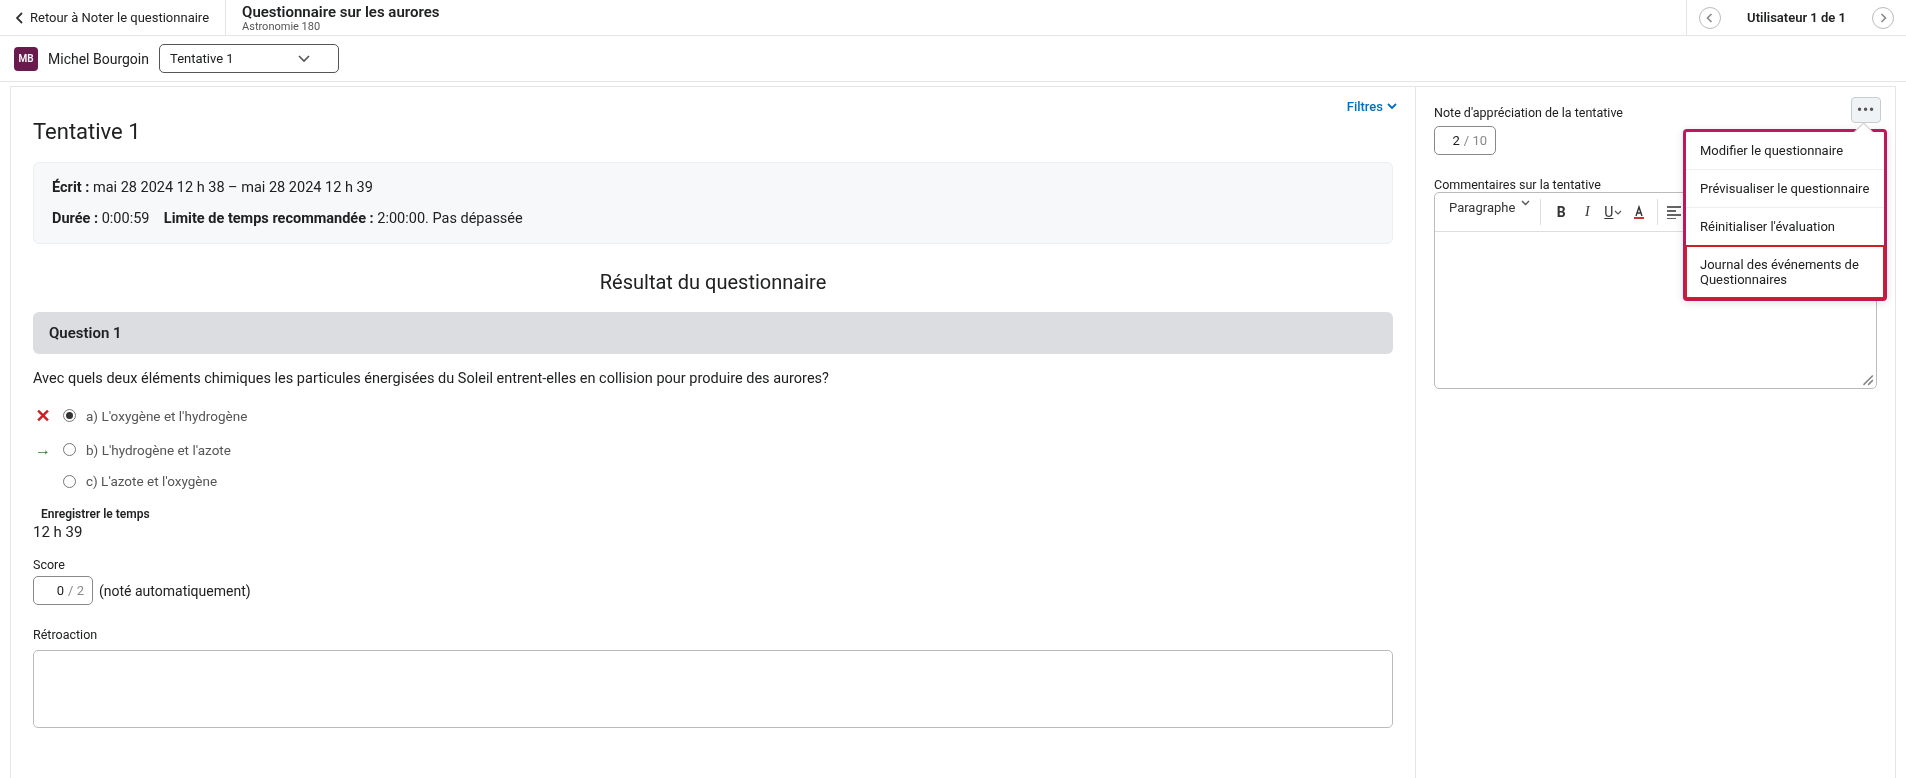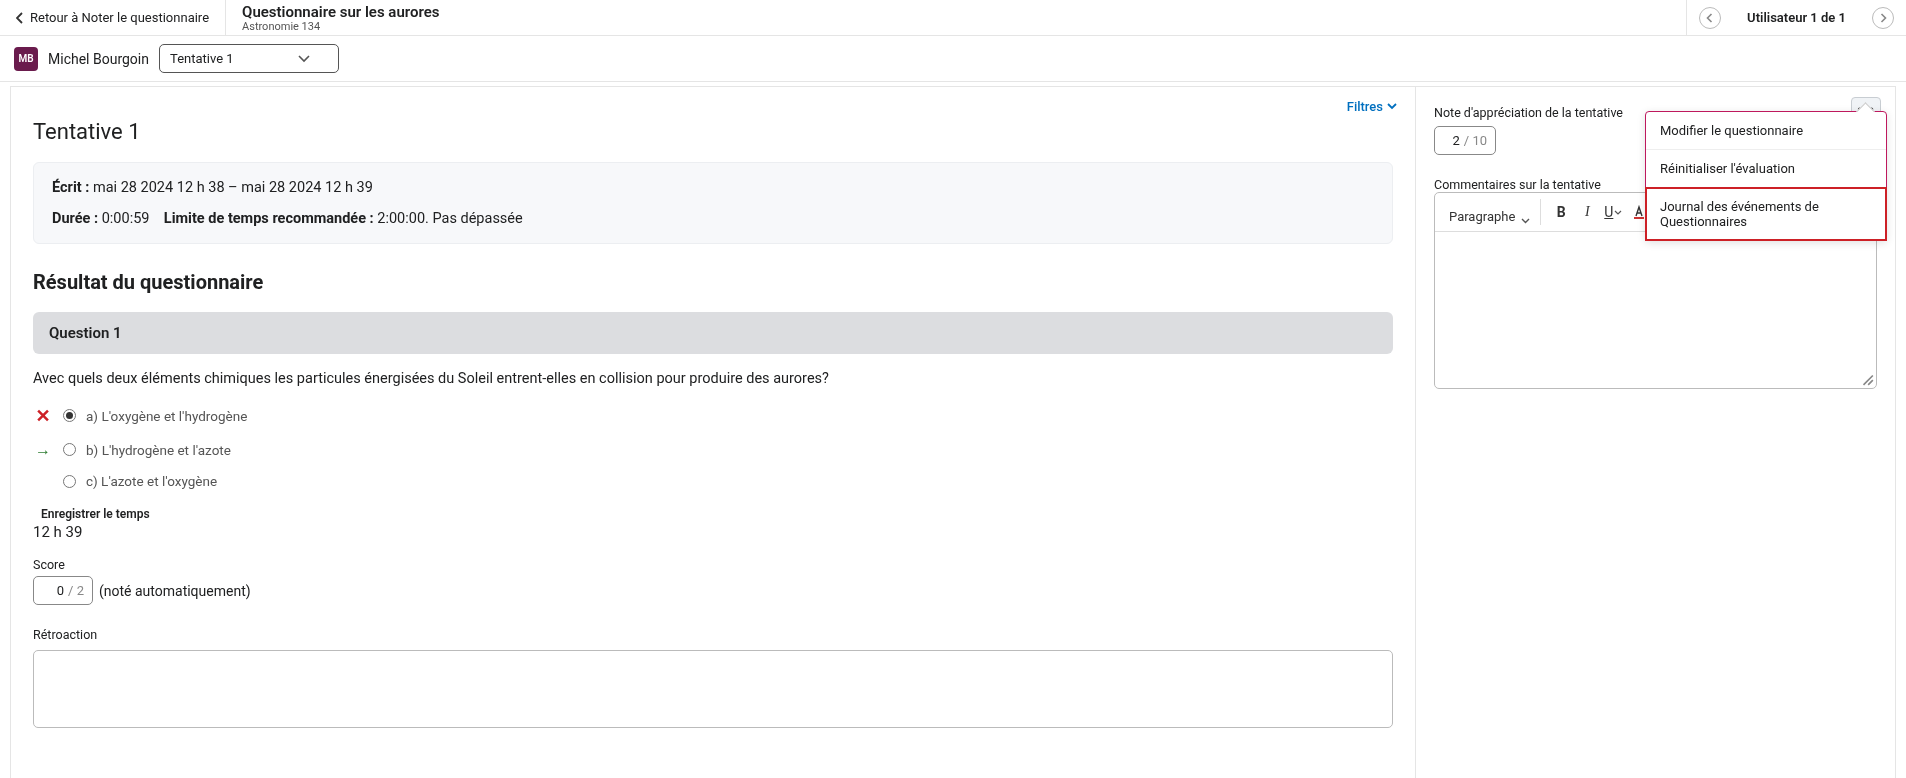--- a/index.html
+++ b/index.html
@@ -122,21 +122,21 @@
   .attempt-info-box {
     background: #f7f8fa;
     border: 1px solid #eceef1;
     border-radius: 6px;
     padding: 16px 18px;
     margin-bottom: 26px;
   }
   .attempt-info-box p { margin: 0 0 14px; font-size: 14.5px; }
   .attempt-info-box p:last-child { margin-bottom: 0; }
   .attempt-info-box strong { font-weight: 700; }
-  h2.result-heading { font-size: 20px; font-weight: 700; margin: 0 0 18px; }
+  h2.result-heading { font-size: 20px; font-weight: 400; margin: 0 0 18px; text-align: center; }
   .question-header {
     background: #dcdde0;
     border-radius: 6px;
     padding: 12px 16px;
     font-weight: 600;
     font-size: 15px;
     margin-bottom: 16px;
   }
   .question-text { font-size: 14.5px; margin: 0 0 18px; }
   .option-row {
@@ -251,44 +251,44 @@
   .tb-btn {
     min-width: 24px; height: 24px;
     display: flex; align-items: center; justify-content: center;
     cursor: pointer;
     border-radius: 3px;
     font-size: 14px;
     color: #333;
   }
   .tb-para {
     display: flex;
-    align-items: flex-end;
+    align-items: flex-start;
     gap: 6px;
     font-size: 13px;
     padding-right: 4px;
   }
   .editor-area {
     height: 156px;
     position: relative;
   }
   .resize-handle {
     position: absolute;
     bottom: 2px; right: 2px;
     width: 14px; height: 14px;
     color: #888;
   }
 
   .dropdown-menu {
     position: absolute;
-    top: 24px; right: 8px;
+    top: 42px; right: 8px;
     background: #fff;
-    border: 1px solid #be185d;
+    border: 3px solid #be185d;
     border-radius: 4px;
     box-shadow: 0 2px 8px rgba(0,0,0,0.12);
-    width: 242px;
+    width: 204px;
     z-index: 10;
   }
   .dropdown-menu::before {
     content: "";
     position: absolute;
     top: -7px; right: 14px;
     width: 12px; height: 12px;
     background: #fff;
     border-left: 1px solid #ccc;
     border-top: 1px solid #ccc;
@@ -311,21 +311,21 @@
 
 <div class="top-bar">
   <div class="back-link">
     <svg width="8" height="12" viewBox="0 0 8 12">
         <path d="M6 1 L1 6 L6 11" fill="none" stroke="#333" stroke-width="1.8"></path>
       </svg>
     <span>Retour à Noter le questionnaire</span>
   </div>
   <div class="quiz-title-block">
     <span class="quiz-title">Questionnaire sur les aurores</span>
-    <span class="course-name">Astronomie 134</span>
+    <span class="course-name">Astronomie 180</span>
   </div>
   <div class="user-nav">
     <div class="nav-btn">
       <svg width="8" height="10" viewBox="0 0 8 10">
           <path d="M5.5 1 L1.5 5 L5.5 9" fill="none" stroke="#888" stroke-width="1.6"></path>
         </svg>
     </div>
     <span class="user-count">
       <span>Utilisateur</span>
       <span>1</span>
@@ -417,20 +417,21 @@
 
     <div class="feedback-label">Rétroaction</div>
     <div class="feedback-box"></div>
   </div>
 
   <div class="right-col">
     <div class="more-btn">•••</div>
 
     <div class="dropdown-menu">
       <div class="dd-item">Modifier le questionnaire</div>
+      <div class="dd-item">Prévisualiser le questionnaire</div>
       <div class="dd-item">Réinitialiser l'évaluation</div>
       <div class="dd-item">Journal des événements de Questionnaires</div>
     </div>
 
     <div class="grade-label">Note d'appréciation de la tentative</div>
     <div class="grade-input-box">
       <span>2</span>
       <span class="max">/ 10</span>
     </div>
 

